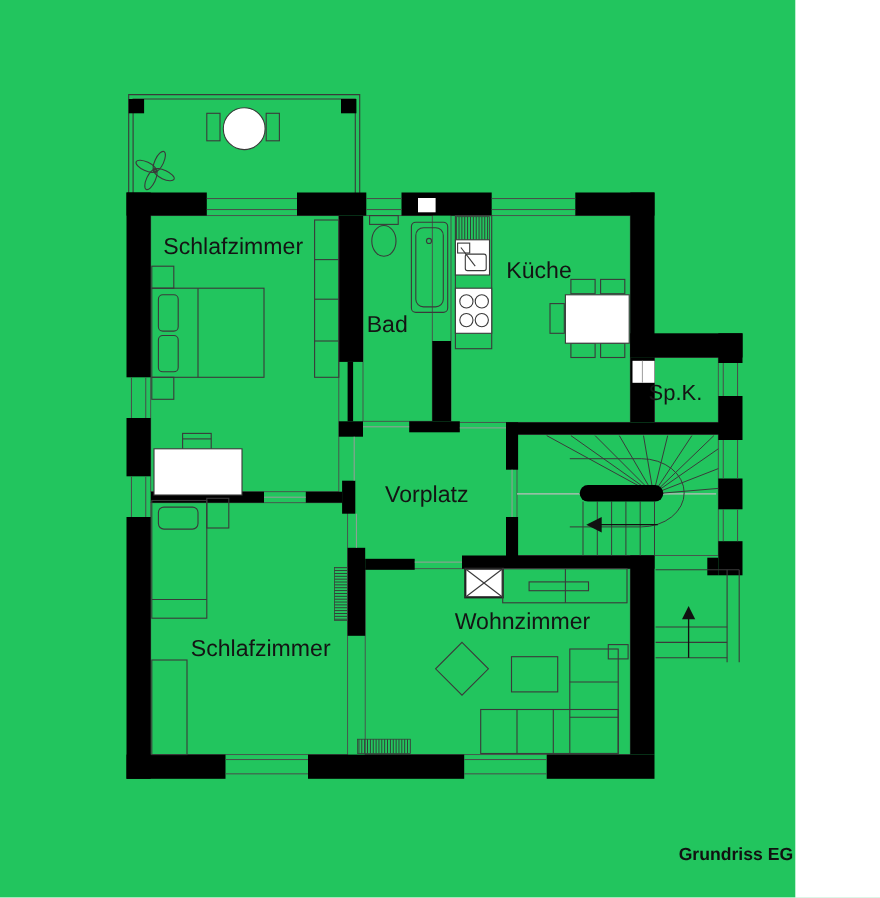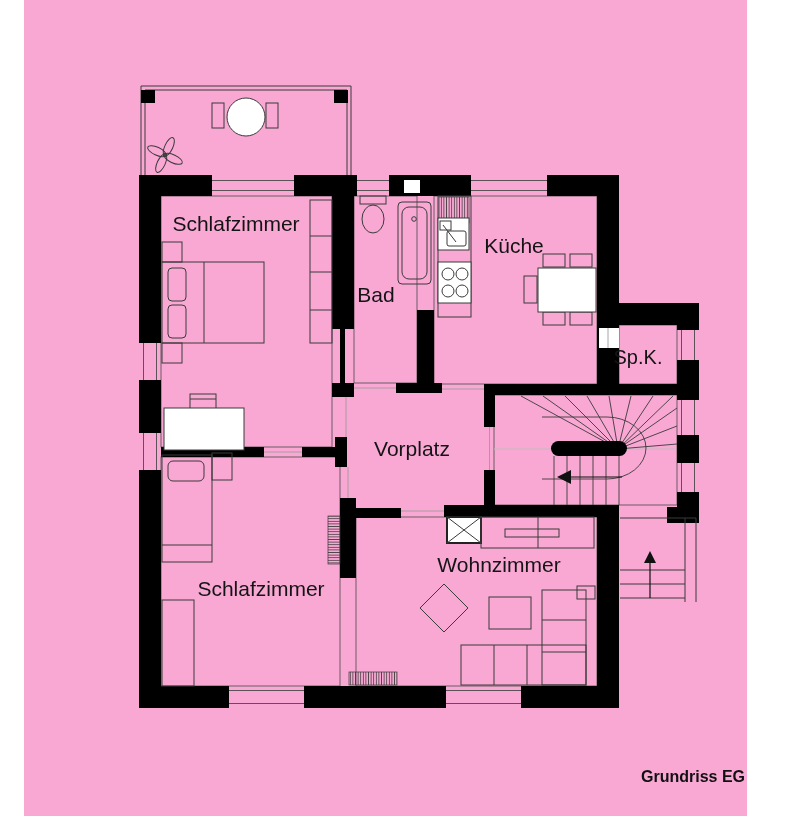--- a/index.html
+++ b/index.html
@@ -1,16 +1,16 @@
 <!DOCTYPE html>
 <html><head>
 <meta charset="utf-8">
 <style>
   html,body{margin:0;padding:0;background:#fff;}
-  .stage{position:relative;width:723px;height:816px;background:#f9a8d4;overflow:hidden;margin-left:24px;}
+  .stage{position:relative;width:723px;height:816px;background:#22c55e;overflow:hidden;}
   svg{display:block;}
   .wall{fill:#000;stroke:none;}
   .fur{fill:none;stroke:#3a3a3a;stroke-width:1;}
   .furw{fill:#fff;stroke:#3a3a3a;stroke-width:1;}
   .roomline{fill:none;stroke:#4a4a4a;stroke-width:0.8;}
   .win{stroke:#4a4a4a;stroke-width:0.9;}
   .thr{stroke:#9c9c9c;stroke-width:0.9;}
   .stair{stroke:#3a3a3a;stroke-width:0.9;fill:none;}
   .lt{stroke:#bdbdbd;stroke-width:1;}
   .blk{fill:#000;}

